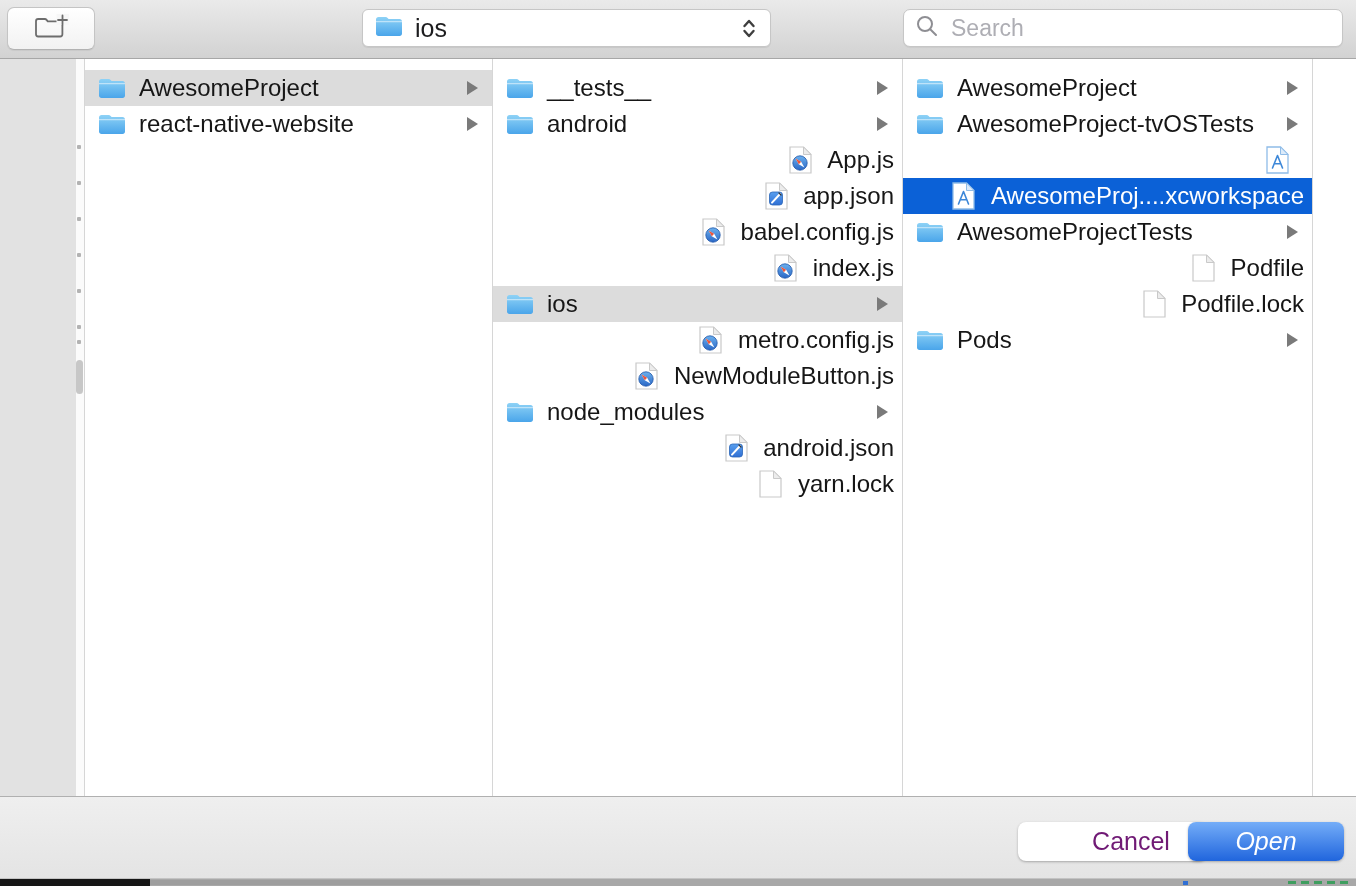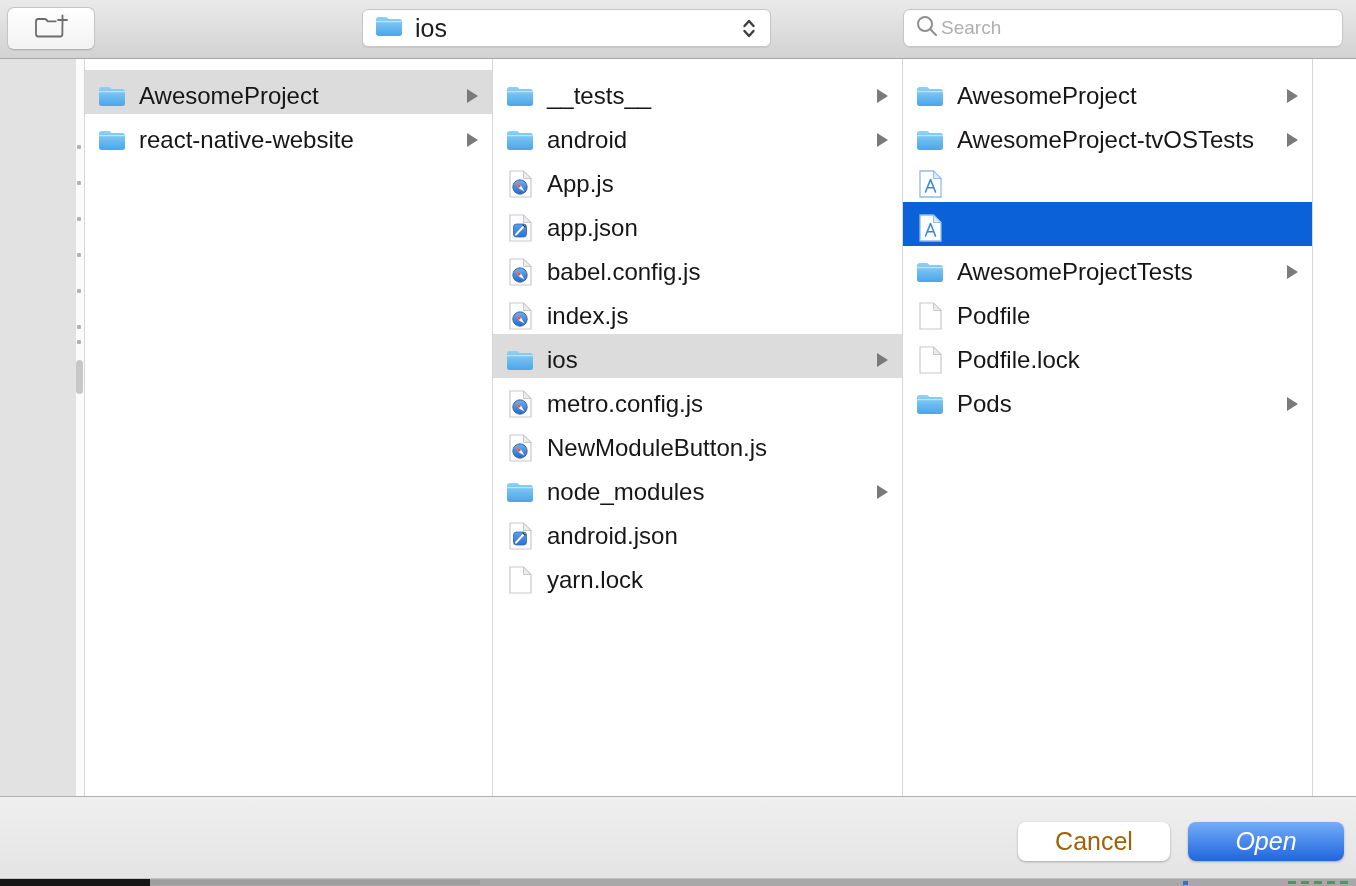--- a/index.html
+++ b/index.html
@@ -13,49 +13,49 @@
     background:linear-gradient(#ffffff,#f2f2f2);border:1px solid #c4c4c4;border-bottom-color:#b2b2b2;
     display:flex;align-items:center;justify-content:center;box-shadow:0 1px 1px rgba(0,0,0,.06);}
   .combo{position:absolute;left:362px;top:9px;width:409px;height:38px;border-radius:6px;background:#fff;
     border:1px solid #c6c6c6;display:flex;align-items:center;padding:0 12px;box-sizing:border-box;
     box-shadow:0 1px 1px rgba(0,0,0,.07);}
   .combo .combo-label{margin-left:12px;font-size:25px;color:#1d1d1f;flex:1;}
   .combo .chev{display:flex;align-items:center;}
   .search{position:absolute;left:903px;top:9px;width:440px;height:38px;border-radius:7px;background:#fff;
     border:1px solid #c6c6c6;display:flex;align-items:center;padding:0 11px;box-sizing:border-box;
     box-shadow:0 1px 1px rgba(0,0,0,.05);}
-  .search input{border:none;outline:none;background:transparent;flex:1;
-    font-size:19px;color:#333;font-family:"Liberation Sans",sans-serif;}
+  .search input{border:none;outline:none;background:transparent;flex:1;margin-left:10px;
+    font-size:23px;color:#333;font-family:"Liberation Sans",sans-serif;}
   .search input::placeholder{color:#aeaeb4;}
 
   
   .browser{position:absolute;left:0;top:59px;width:100%;height:737px;display:flex;background:#fff;
     border-bottom:1px solid #b0b0b0;box-sizing:content-box;}
   .col{height:100%;border-right:1px solid #d6d6d6;padding-top:11px;box-sizing:border-box;overflow:hidden;}
   .col.c1{width:408px;} .col.c2{width:410px;} .col.c3{width:410px;}
   .col.rest{flex:1;border-right:none;padding:0;}
   .sliver{width:85px;padding:0;position:relative;border-right:1px solid #d6d6d6;box-sizing:border-box;
     background:linear-gradient(to right,#e2e2e2 0,#e2e2e2 76px,#fbfbfb 76px);}
   .tick{position:absolute;left:77px;width:4px;height:4px;background:#b3b3b3;border-radius:1px;}
   .thumb{position:absolute;left:76px;top:301px;width:7px;height:34px;background:#c7c7c7;border-radius:4px;}
 
-  .row{height:36px;display:flex;align-items:center;padding:8px 8px 0 12px;}
+  .row{height:36px;display:flex;align-items:center;padding:0 8px 0 12px;justify-content:flex-end;}
   .row .icon{width:30px;height:30px;flex:none;display:flex;align-items:center;justify-content:center;margin-right:12px;}
   .row .label{font-size:24px;color:#161616;white-space:nowrap;}
   .row .arrow{margin-left:auto;margin-right:6px;width:0;height:0;flex:none;
     border-left:11px solid #7a7a7a;border-top:7px solid transparent;border-bottom:7px solid transparent;}
   .row.sel-gray{background:var(--selection-gray,#dcdcdc);}
   .row.sel-blue{background:var(--selection-blue,#0b61d7);}
   .row.sel-blue .label{color:#fff;}
 
   
   .footer{position:absolute;left:0;top:797px;width:100%;height:81px;background:linear-gradient(#efefef,#e4e4e4);}
   .btn{position:absolute;top:25px;height:39px;border-radius:8px;font-size:25px;display:flex;
     align-items:center;justify-content:center;cursor:default;box-shadow:0 1px 2.5px rgba(0,0,0,.28);}
-  .btn.cancel{left:1018px;width:152px;background:#ffffff;color:#a16207;}
+  .btn.cancel{left:1018px;width:152px;background:#ffffff;color:#701a75;padding-left:37px;}
   .btn.open{left:1188px;width:156px;color:#ffffff;
     background:linear-gradient(var(--open-top,#74adf8),var(--open-bottom,#2065dd));font-style:italic;}
 
   
   .bgstrip{position:absolute;left:0;top:878px;width:100%;height:8px;background:#a8a8a8;}
   .bgstrip .hl{position:absolute;left:0;top:0;width:100%;height:1px;background:#c3c3c3;}
   .bgstrip .darkwin{position:absolute;left:0;top:1px;width:150px;height:7px;background:#161616;}
   .bgstrip .seg{position:absolute;left:150px;top:2px;width:330px;height:5px;background:#9e9e9e;}
   .bgstrip .bluedot{position:absolute;left:1183px;top:3px;width:5px;height:4px;background:#2f6fd4;}
   .bgstrip .greendash{position:absolute;top:3px;width:8px;height:3px;background:#3f9e5f;}
@@ -400,20 +400,21 @@
           </span>
         </div>
         <div class="row sel-blue">
           <span class="icon">
             <svg width="23" height="28" viewBox="0 0 23 28">
               <path d="M1 1 h13.5 L22 8.5 V27 H1 z" fill="#fff" stroke="#8fbce8" stroke-width="1.3"></path>
               <path d="M14.5 1 V8.5 H22 z" fill="#dcebfa" stroke="#8fbce8" stroke-width="1"></path>
               <path d="M6.5 22 L11.5 9.5 L16.5 22 M8.3 17.8 H14.7" stroke="#3c87d8" stroke-width="1.6" fill="none" stroke-linecap="round" stroke-linejoin="round"></path>
             </svg>
           </span>
+          <span class="label">AwesomeProj....xcworkspace</span>
         </div>
         <div class="row">
           <span class="icon">
             <svg width="28" height="22" viewBox="0 0 28 22">
               <defs>
                 <linearGradient id="fg" x1="0" y1="0" x2="0" y2="1">
                   <stop offset="0" stop-color="#8ed2f6"></stop>
                   <stop offset="1" stop-color="#4aa5ea"></stop>
                 </linearGradient>
               </defs>

